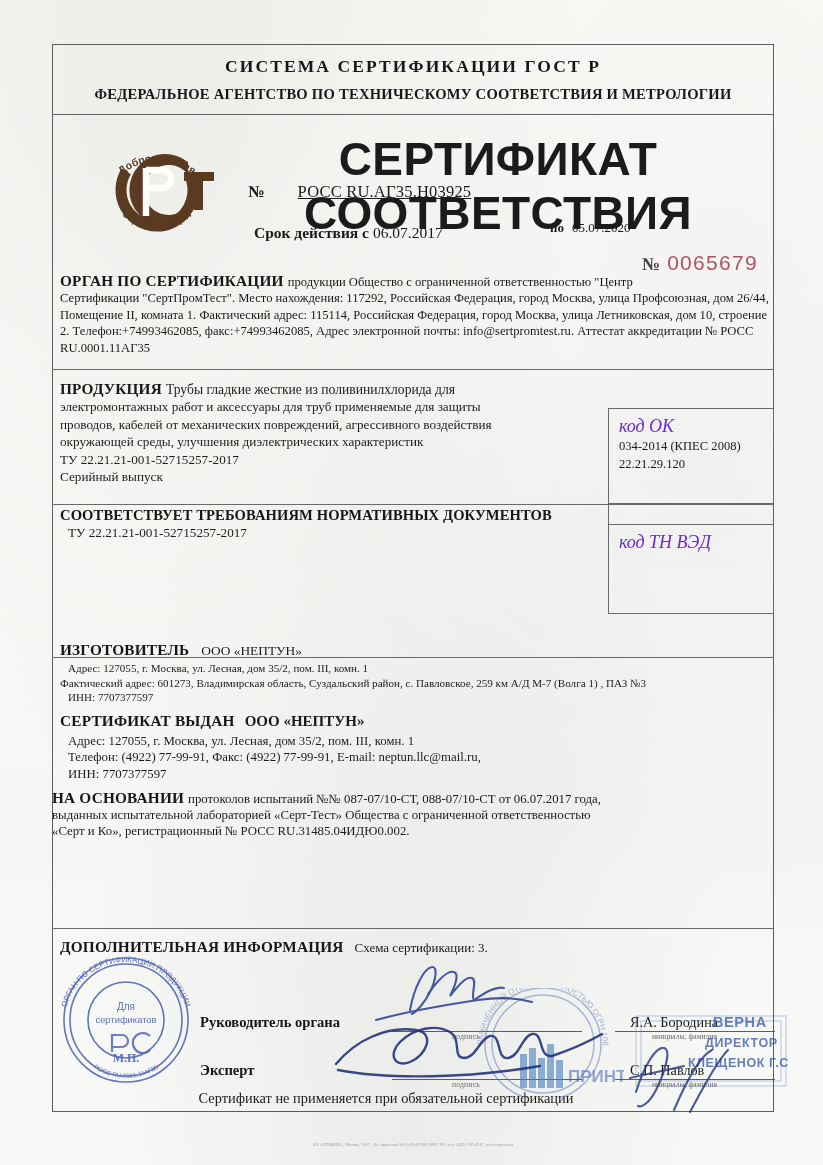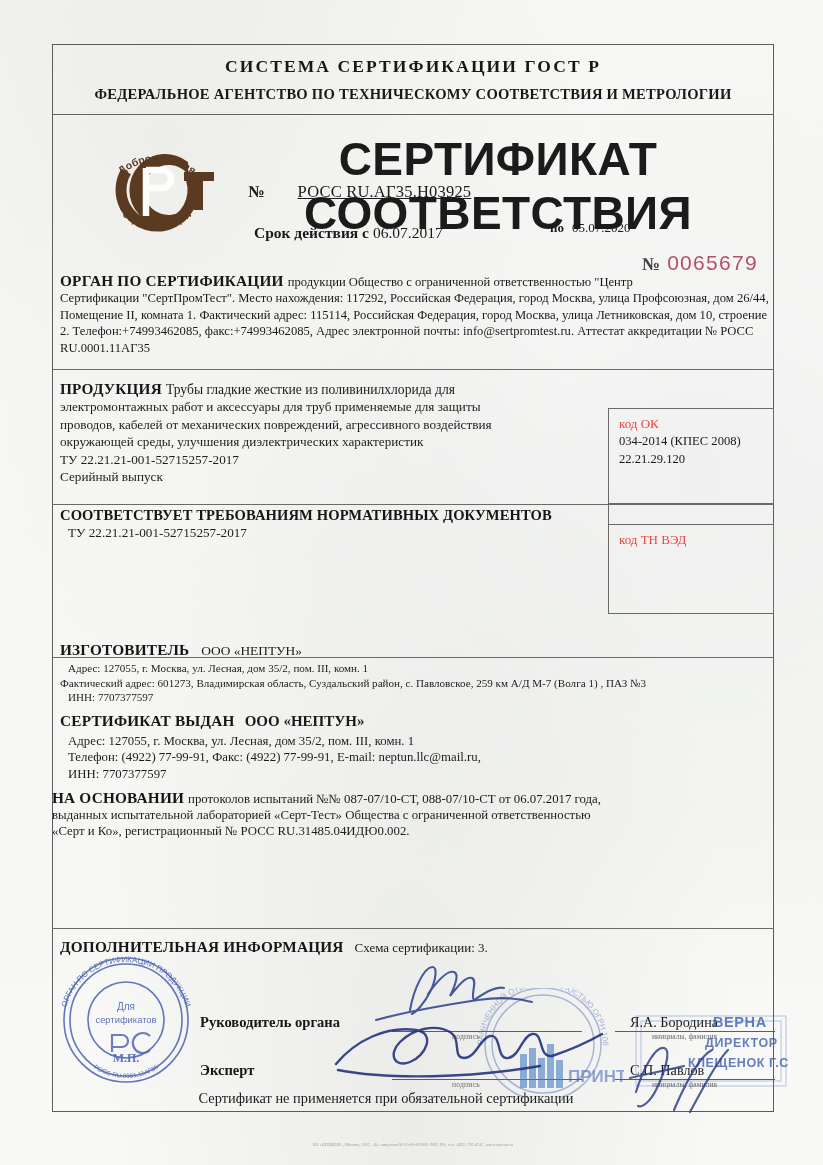--- a/index.html
+++ b/index.html
@@ -198,21 +198,21 @@
 
   
   .codebox {
     position: absolute;
     border: 1px solid #6a6a68;
     box-sizing: border-box;
     padding: 7px 0 0 10px;
   }
   #codebox-ok { left: 556px; top: 364px; width: 166px; height: 96px; }
   #codebox-tnved { left: 556px; top: 480px; width: 166px; height: 90px; }
-  .codebox .lbl { font-size: 13px; color: #ef4444; }
+  .codebox .lbl { font-size: 18px; color: #6d28d9; font-style: italic; }
   .codebox .val { font-size: 12.6px; line-height: 15.6px; margin-top: 2px; }
   .vline-right {
     position: absolute;
     left: 556px;
     top: 460px;
     height: 20px;
     border-left: 1px solid #6a6a68;
   }
 
   #blk-manuf { left: 8px; top: 597px; width: 712px; }

